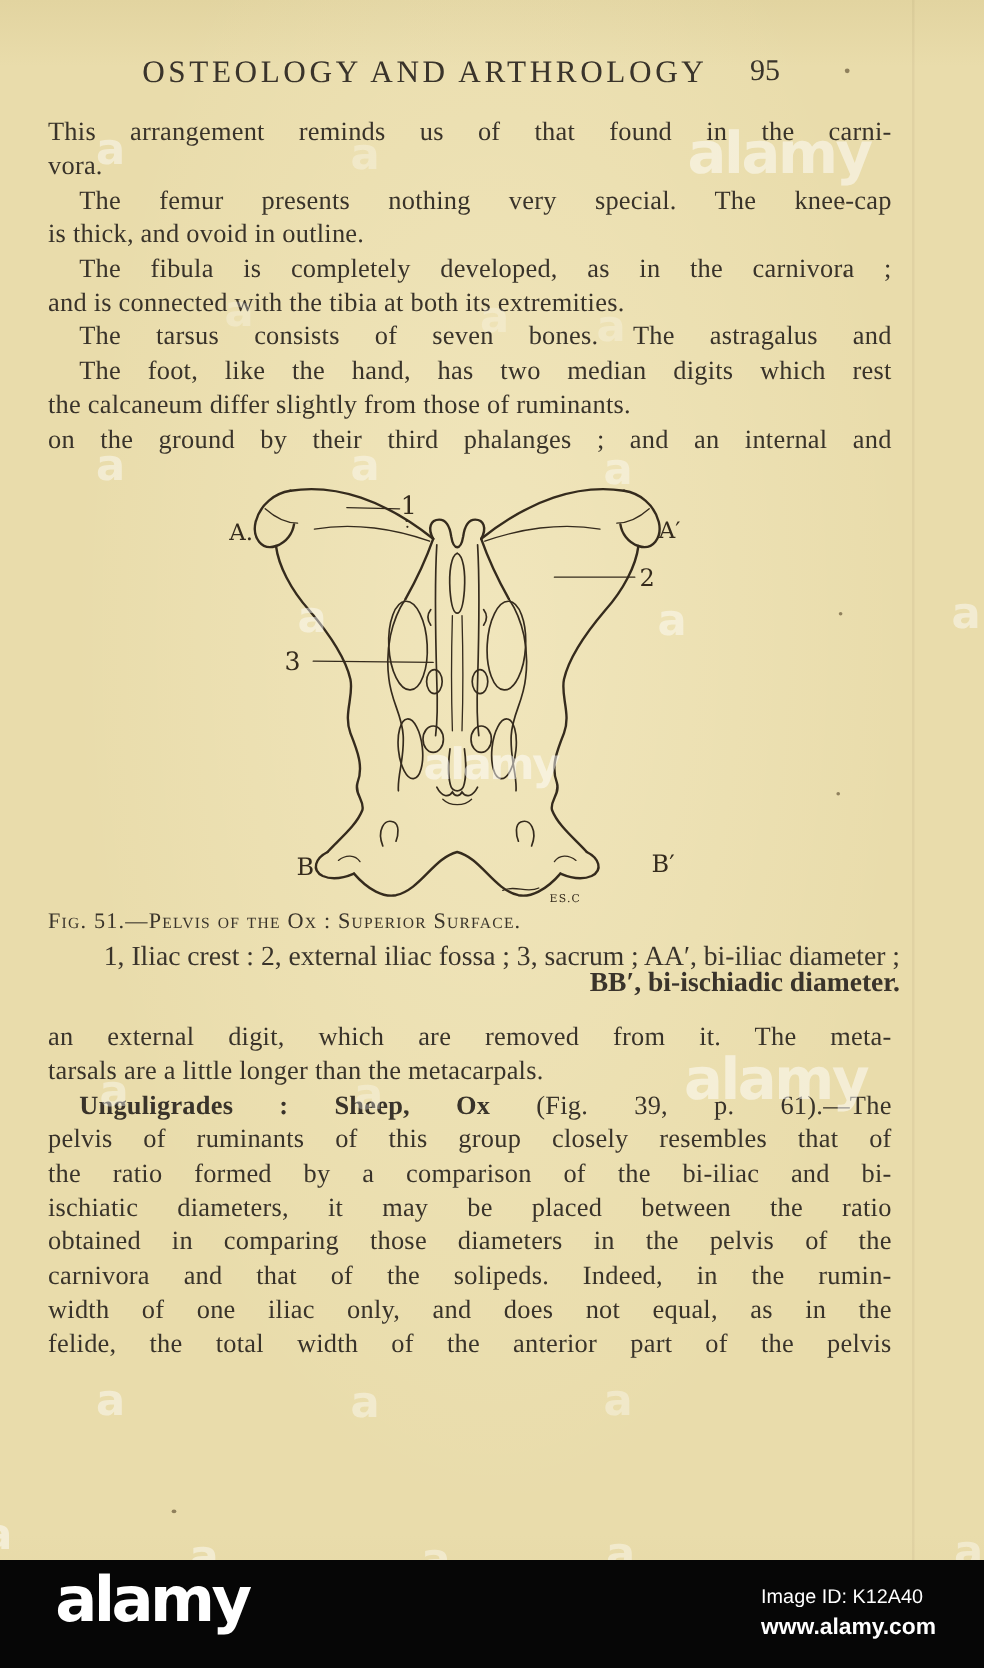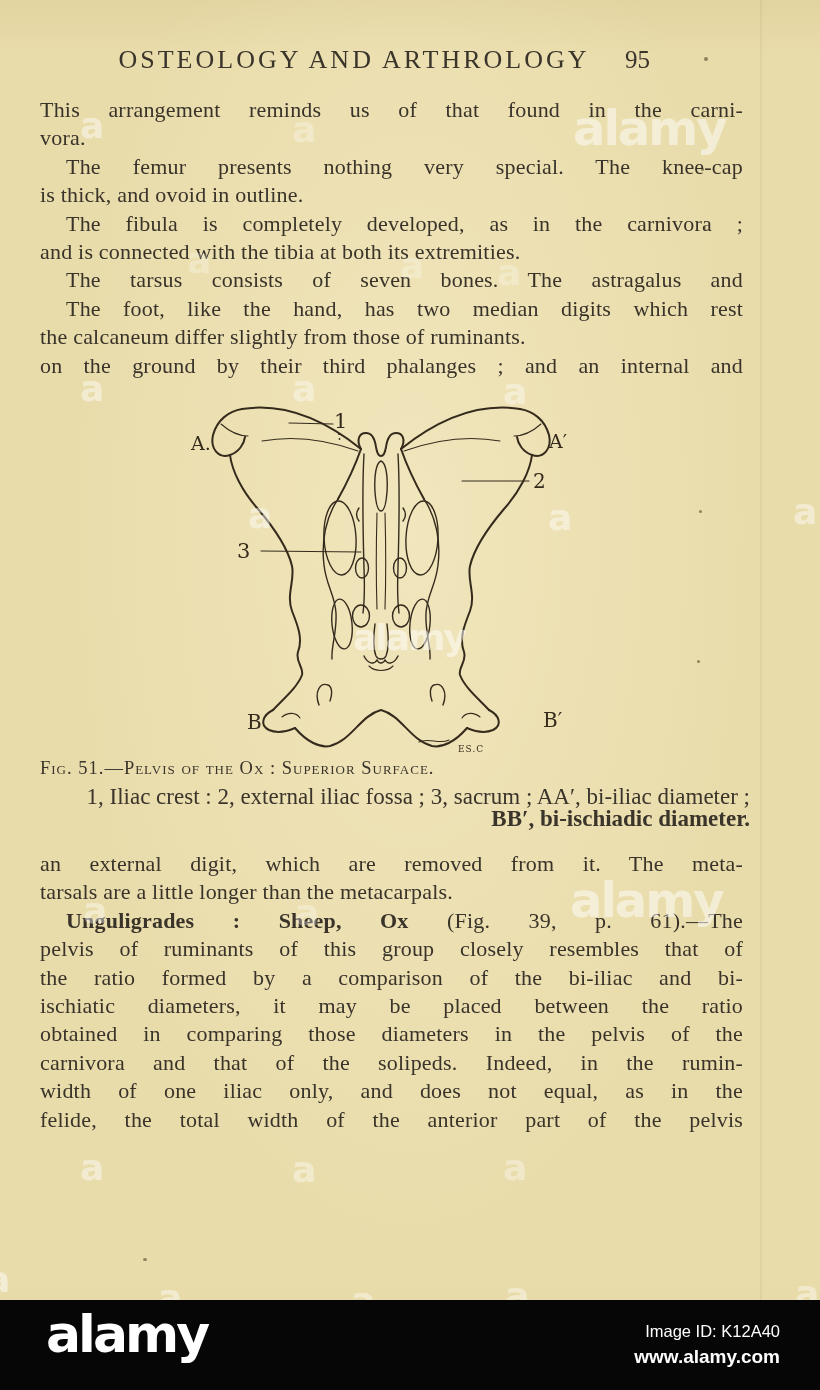--- a/index.html
+++ b/index.html
@@ -44,21 +44,21 @@
        font-weight:bold; z-index:5; pointer-events:none; line-height:1;}
   .wm-word{ letter-spacing:-2px;}
   .wm-letter{ font-size:36px;}
   
   .speck{ position:absolute; background:rgba(70,52,28,0.55); border-radius:50%; z-index:2;}
   #page-crease{ left:760px; top:0; width:2px; height:1300px; background:rgba(60,45,20,0.05); z-index:1;}
   
   #footer-bar{ left:0; top:1300px; width:820px; height:90px; background:#060606; z-index:10;}
   #alamy-logo{ position:absolute; left:46px; top:8px; color:#ffffff;
     font-family:"DejaVu Sans", sans-serif; font-weight:bold; font-size:52px; letter-spacing:-3px; line-height:1;}
-  #footer-right{ position:absolute; right:40px; top:22px; text-align:right;
+  #footer-right{ position:absolute; right:40px; top:22px; text-align:left;
     color:#ffffff; font-family:"Liberation Sans", sans-serif;}
   #image-id-label{ font-size:16.5px;}
   #alamy-url{ font-size:19px; font-weight:bold; margin-top:5px;}
 </style>
 </head>
 <body>
 
 <div id="canvas">
 
   <div class="abs" id="running-head-title">OSTEOLOGY AND ARTHROLOGY</div>

